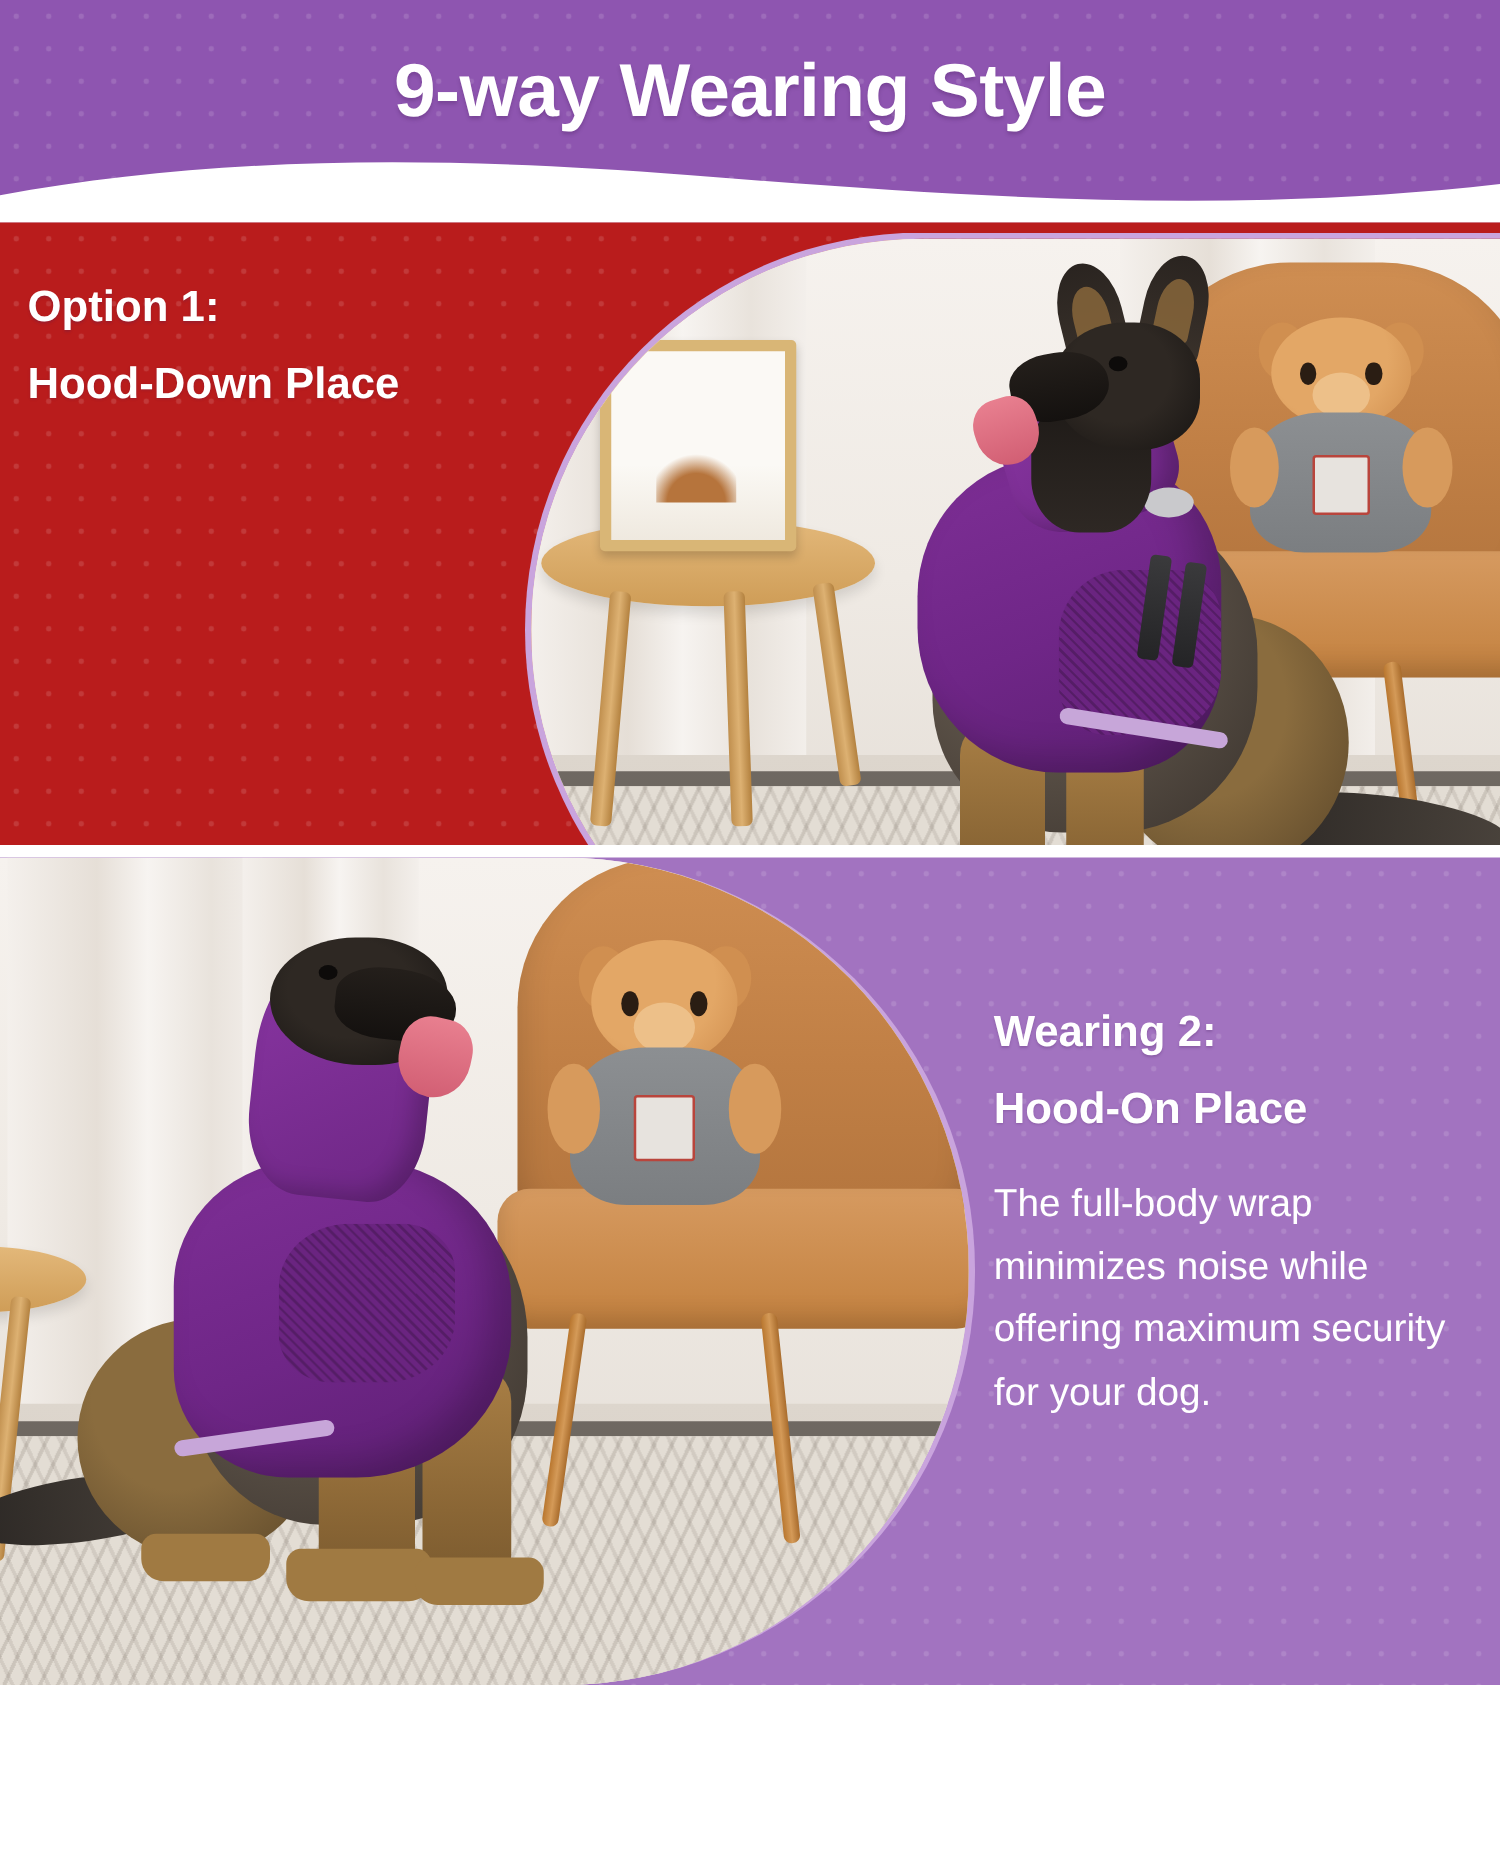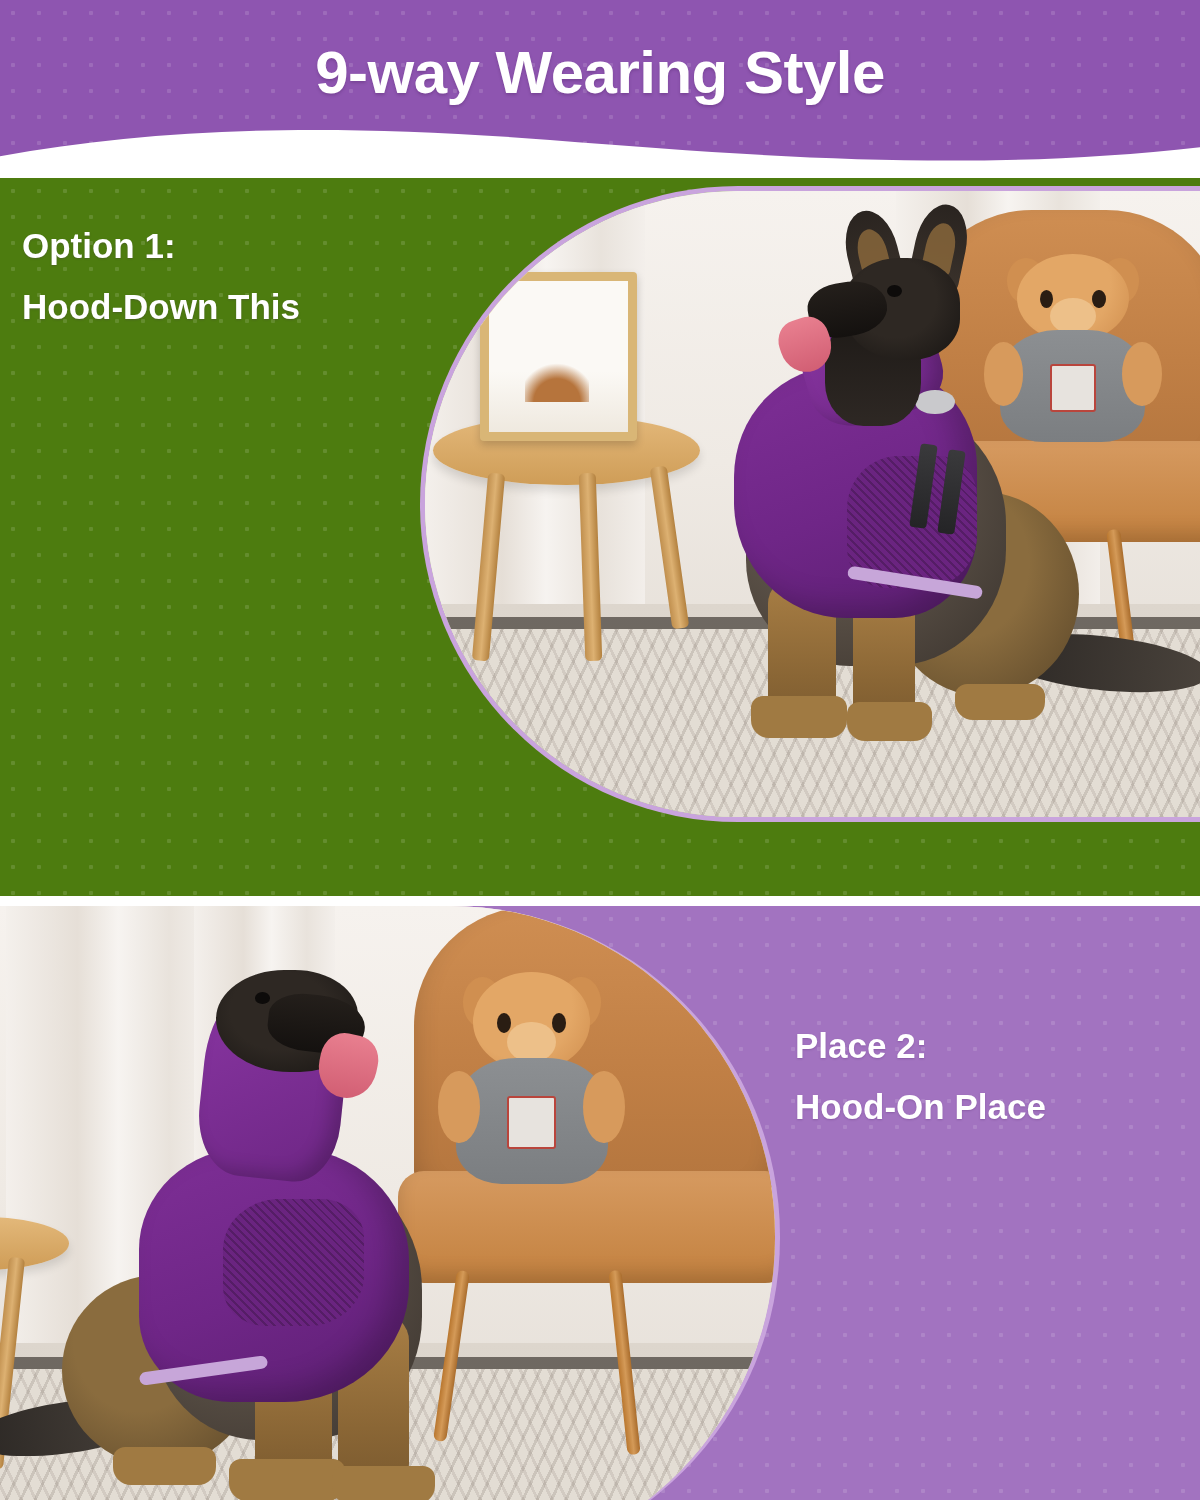--- a/index.html
+++ b/index.html
@@ -44,22 +44,22 @@
     height: 70px;
   }
 
   
   .panel {
     position: relative;
     width: 1200px;
     overflow: hidden;
   }
   .panel-1 {
-    height: 718px;
-    background: #4d7c0f;
+    height: 498px;
+    background: #b91c1c;
   }
   .panel-gap {
     height: 10px;
     background: #ffffff;
     width: 1200px;
   }
   .panel-2 {
     height: 662px;
     background: #a273c0;
   }
@@ -381,21 +381,21 @@
   <svg class="header-wave" viewBox="0 0 1220 70" preserveAspectRatio="none">
     <path d="M0,44 C160,14 330,8 560,26 C800,45 1000,58 1220,32 L1220,70 L0,70 Z" fill="#ffffff"></path>
   </svg>
 </div>
 
 <div class="panel panel-1">
   <div class="dots"></div>
 
   <div class="text-col text-col-1">
     <div class="opt-heading">Option 1:</div>
-    <div class="opt-heading second">Hood-Down This</div>
+    <div class="opt-heading second">Hood-Down Place</div>
   </div>
 
   <div class="photo-1">
     <div class="scene">
       <div class="wall"></div>
       <div class="curtain" style="left:0%; width:28%;"></div>
       <div class="curtain" style="left:60%; width:26%;"></div>
       <div class="floor"></div>
       <div class="rug-edge" style="bottom:30%;"></div>
       <div class="rug"></div>
@@ -514,16 +514,17 @@
 
         <div class="dog-head" style="left:40%; top:8%; width:22%; height:16%;"></div>
         <div class="dog-muzzle" style="left:48%; top:12%; width:15%; height:9%; transform:rotate(6deg);"></div>
         <div class="dog-eye" style="left:46%; top:11.5%; width:2.4%; height:1.9%;"></div>
         <div class="dog-tongue" style="left:56%; top:18%; width:9%; height:10%; transform:rotate(12deg);"></div>
       </div>
     </div>
   </div>
 
   <div class="text-col text-col-2">
-    <div class="opt-heading">Place 2:</div>
+    <div class="opt-heading">Wearing 2:</div>
     <div class="opt-heading second">Hood-On Place</div>
+    <p class="opt-body">The full-body wrap minimizes noise while offering maximum security for your dog.</p>
   </div>
 </div>
 
 </body></html>

